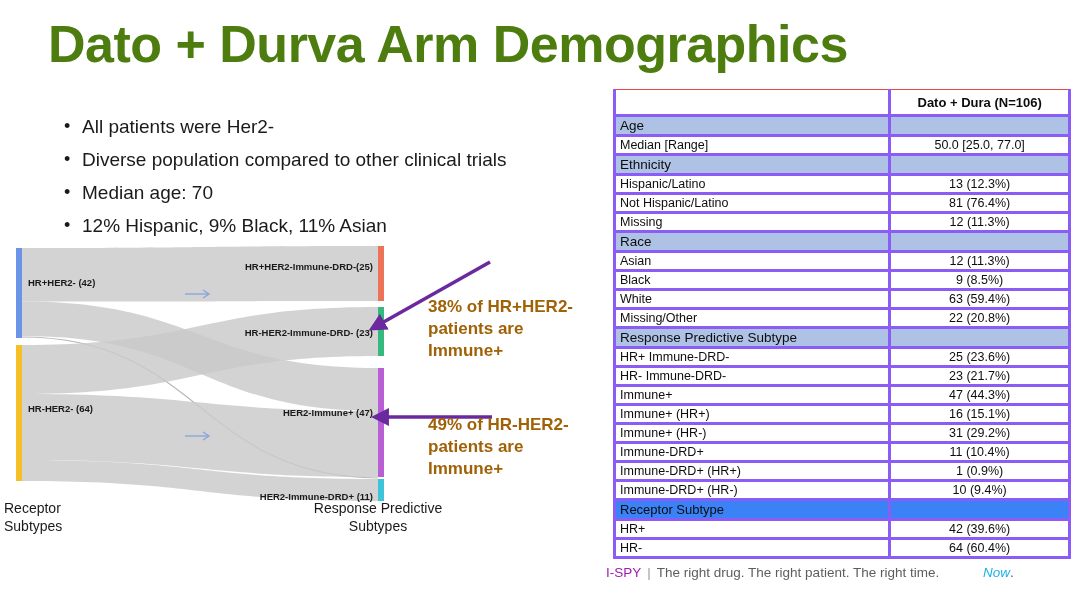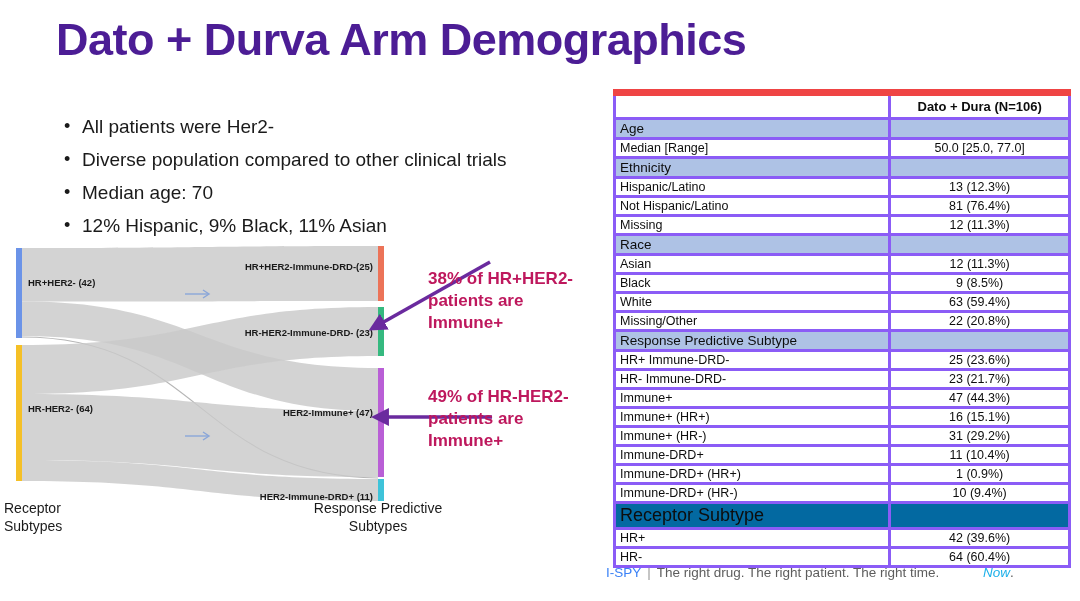--- a/index.html
+++ b/index.html
@@ -12,25 +12,25 @@
     height: 601px;
     position: relative;
     overflow: hidden;
     font-family: "Liberation Sans", sans-serif;
     color: #000000;
   }
 
   
   #slide-title {
     position: absolute;
-    left: 56px;
+    left: 48px;
     top: 14px;
-    font-size: 45px;
-    font-weight: bold;
-    color: #4c1d95;
+    font-size: 52px;
+    font-weight: bold;
+    color: #4d7c0f;
     letter-spacing: -0.5px;
     white-space: nowrap;
   }
 
   
   #bullet-list {
     position: absolute;
     left: 46px;
     top: 98px;
     width: 560px;
@@ -76,22 +76,23 @@
   .sankey-link { fill: #c9c9c9; fill-opacity: 0.82; }
   .sankey-link-faint { fill: none; stroke: #b6b6b6; stroke-width: 1.1; }
   .flow-arrow { stroke: #8aa6d8; stroke-width: 1.4; fill: none; }
 
   
   .callout {
     position: absolute;
     font-size: 17px;
     font-weight: bold;
     line-height: 22px;
-    color: #be185d;
+    color: #a16207;
     width: 168px;
+    margin-top: 28px;
   }
   #callout-hr-pos { left: 428px; top: 268px; }
   #callout-hr-neg { left: 428px; top: 386px; }
 
   #annotation-arrows {
     position: absolute;
     left: 340px;
     top: 250px;
     width: 260px;
     height: 230px;
@@ -115,50 +116,50 @@
   #demographics-table th {
     border: 3px solid #8b5cf6;
     padding: 1px 4px;
     height: 19px;
     box-sizing: border-box;
     vertical-align: middle;
     font-weight: normal;
     color: #0d0d0d;
   }
   #demographics-table thead th {
-    border-top: 7px solid #ef4444;
+    border-top: 1px solid #ef4444;
     height: 26px;
     font-weight: bold;
     font-size: 13px;
   }
   #demographics-table thead th.corner-cell { background: #ffffff; }
   #demographics-table thead th.arm-header { text-align: center; }
   tr.section-row td {
     background: #aec2e5;
     font-weight: bold;
     font-size: 13.5px;
   }
   tr.section-row-plain td {
-    background: #0369a1;
-    font-weight: bold;
-    font-size: 18px;
+    background: #3b82f6;
+    font-weight: bold;
+    font-size: 13px;
   }
   td.value-cell { text-align: center; }
   td.label-cell.indent { padding-left: 20px; }
 
   
   #slide-footer {
     position: absolute;
     left: 606px;
     top: 565px;
     font-size: 13.5px;
     color: #5d5d5d;
     white-space: nowrap;
   }
-  #footer-brand { color: #3b82f6; }
+  #footer-brand { color: #a21caf; }
   #footer-divider { color: #9a9a9a; padding: 0 6px; }
   #footer-now { color: #1cb0ea; font-style: italic; margin-left: 40px; }
 </style>
 </head>
 <body>
 
 <div id="slide-title">Dato + Durva Arm Demographics</div>
 
 <ul id="bullet-list">
   <li>All patients were Her2-</li>

